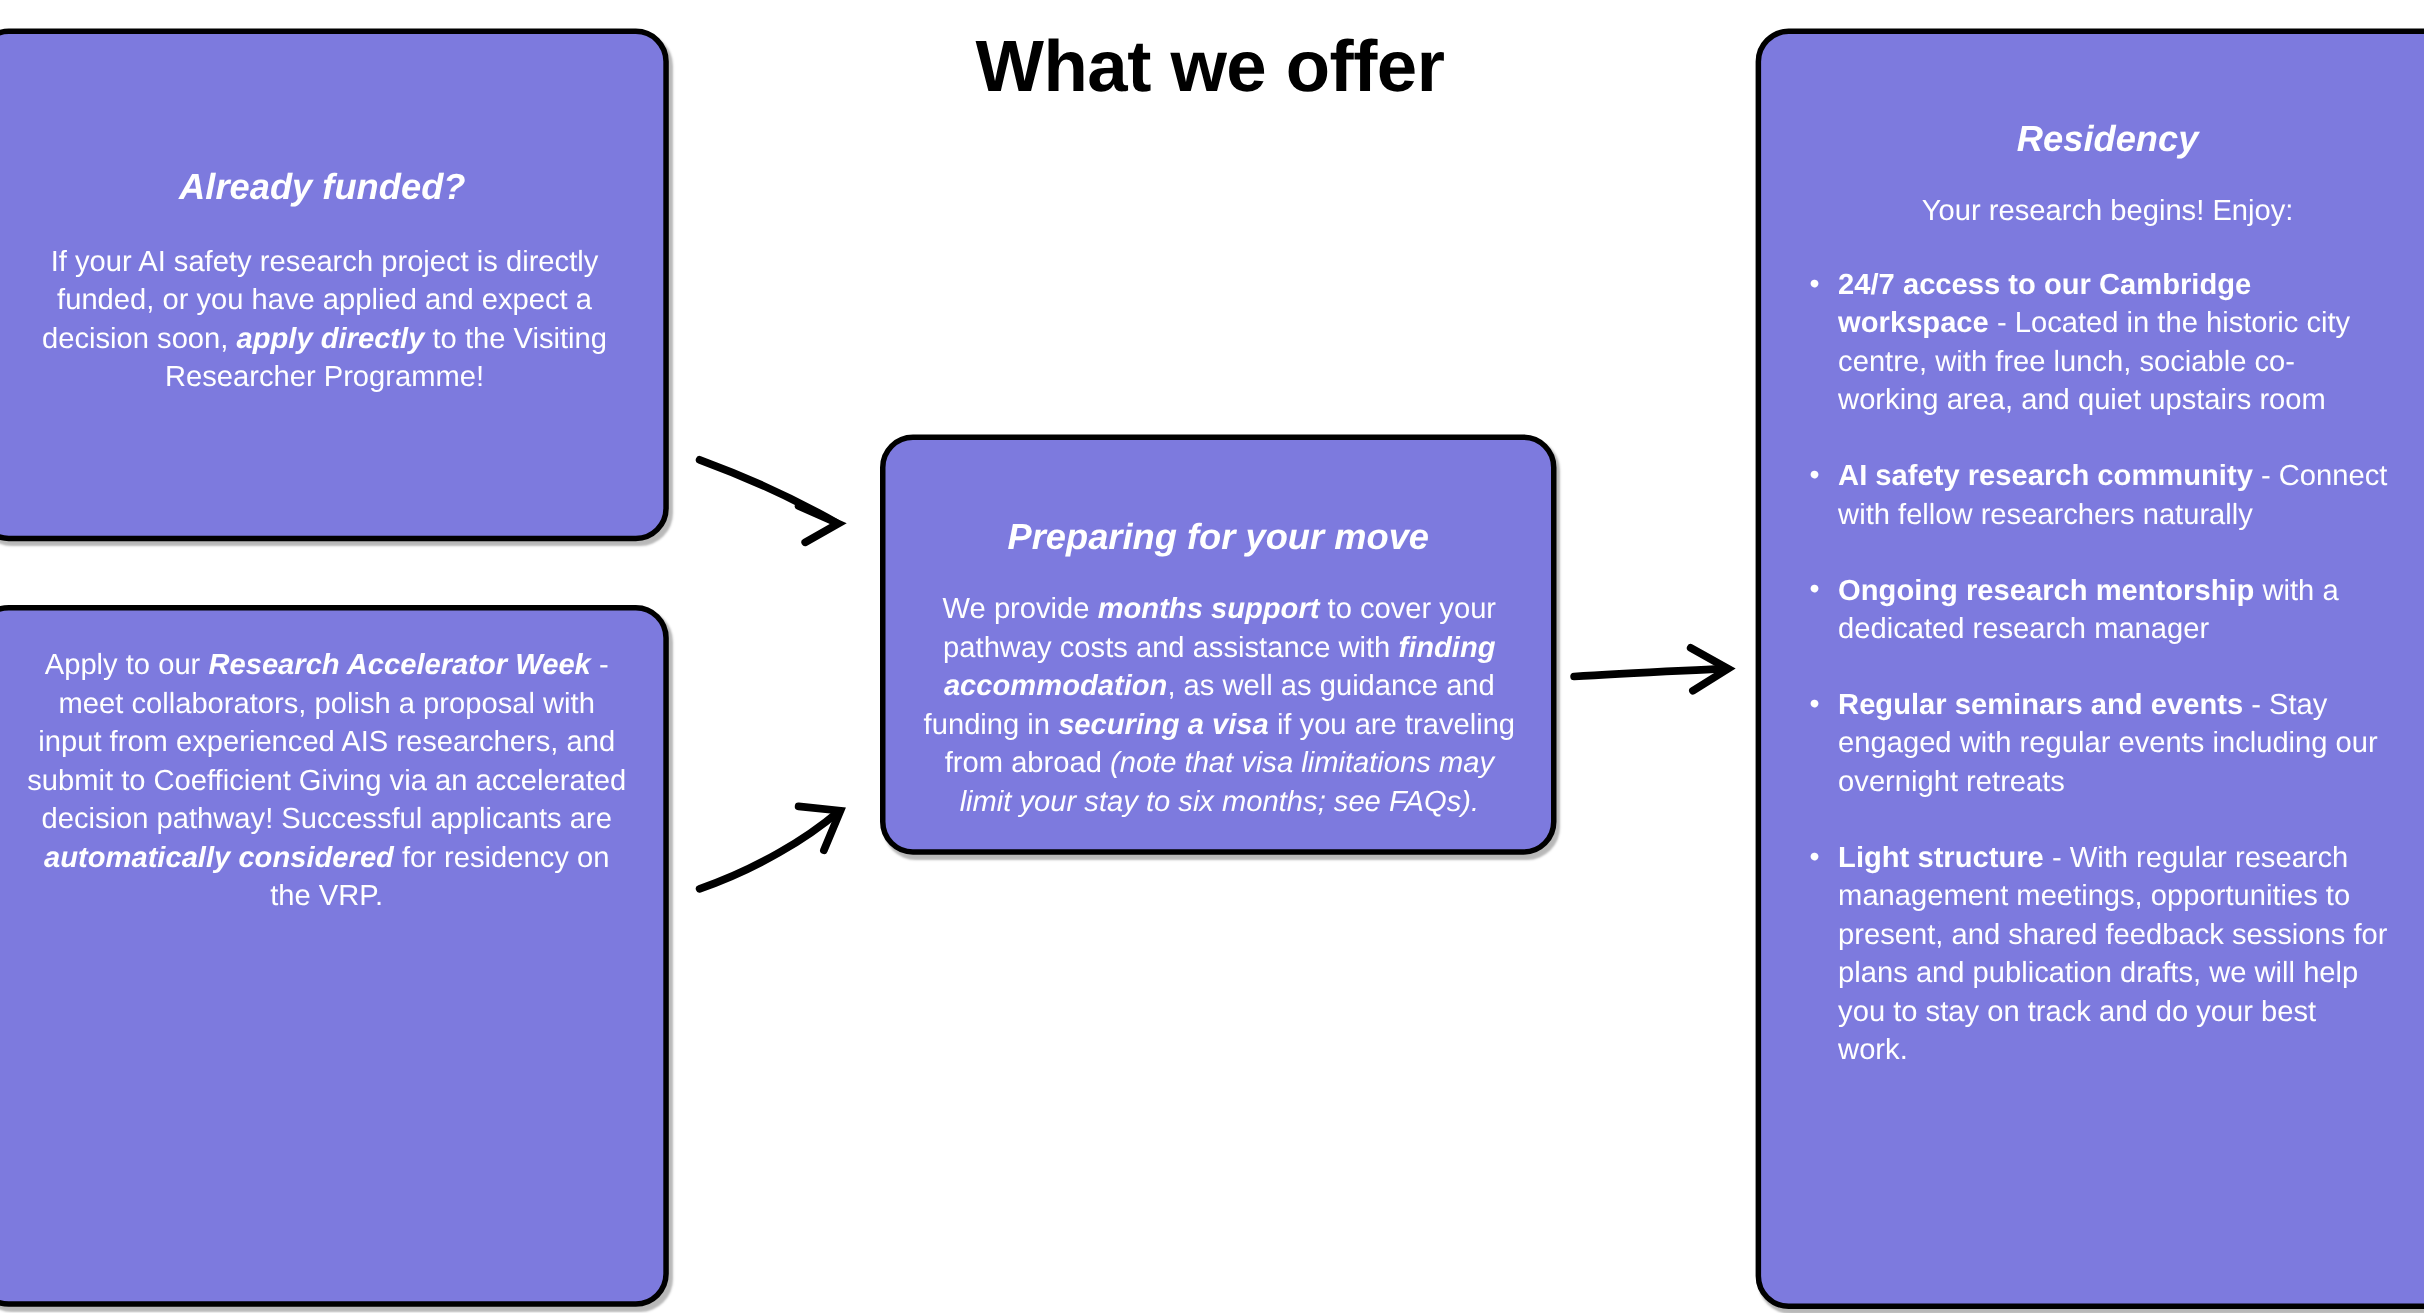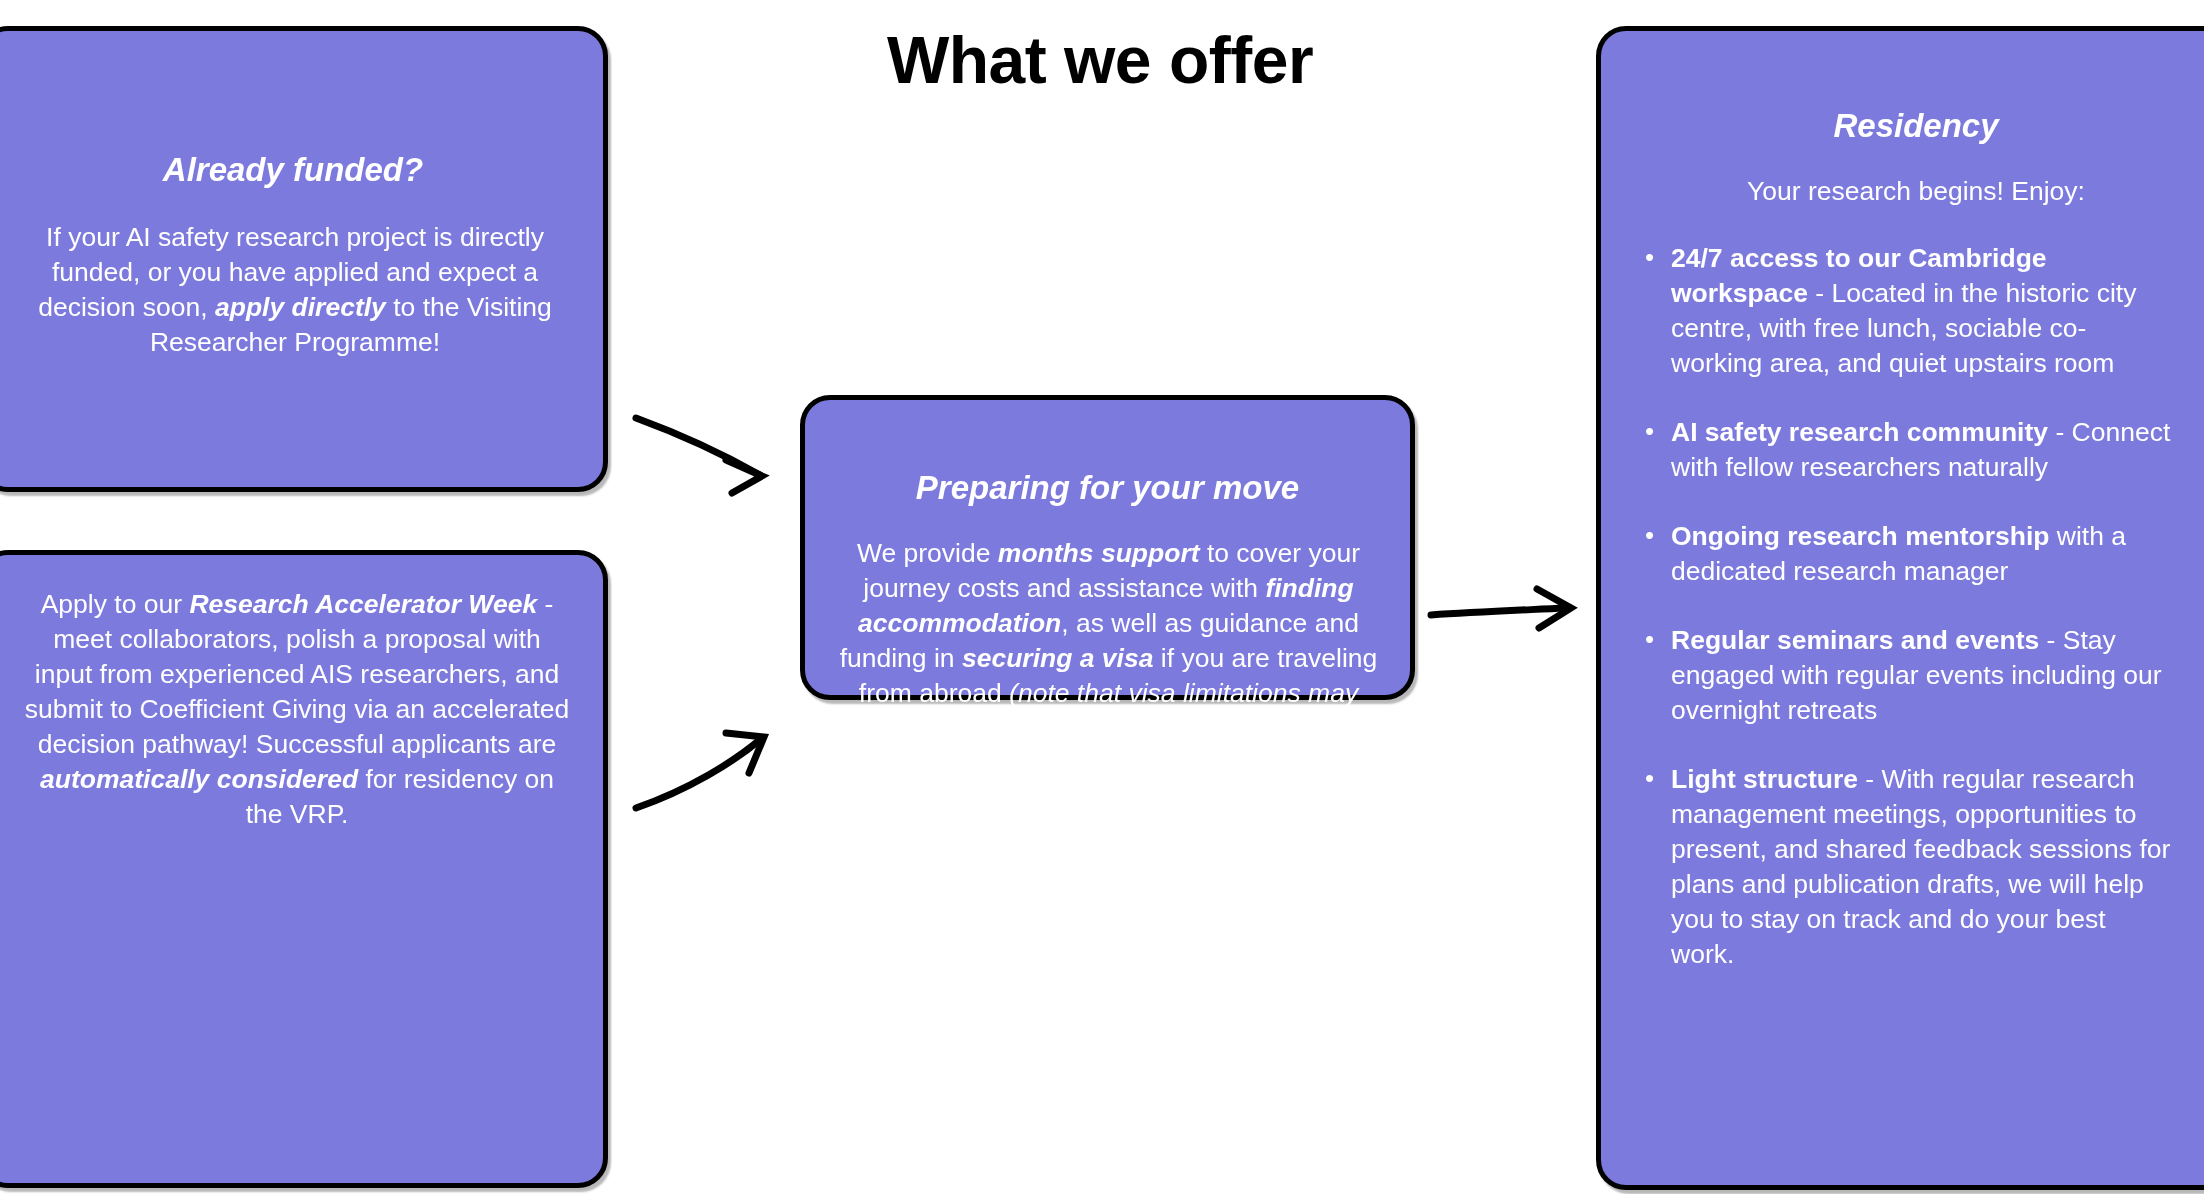--- a/index.html
+++ b/index.html
@@ -92,21 +92,21 @@
   #card-looking-funding .card-body {
     margin: 32px 30px 0 38px;
     font-size: 26.5px;
   }
 
   
   #card-preparing-move {
     left: 800px;
     top: 395px;
     width: 615px;
-    height: 305px;
+    height: 382px;
   }
   #card-preparing-move .card-heading {
     margin-top: 67px;
     font-size: 33px;
   }
   #card-preparing-move .card-body {
     margin: 28px 32px 0 34px;
     font-size: 26.5px;
   }
 
@@ -172,21 +172,21 @@
     <div class="card-heading">Already funded?</div>
     <div class="card-body"><span>If your AI safety research project is directly funded, or you have applied and expect a decision soon, </span><b>apply directly</b><span> to the Visiting Researcher Programme!</span></div>
   </div>
 
   <div class="card" id="card-looking-funding">
     <div class="card-body"><span>Apply to our </span><b>Research Accelerator Week</b><span> - meet collaborators, polish a proposal with input from experienced AIS researchers, and submit to Coefficient Giving via an accelerated decision pathway! Successful applicants are </span><b>automatically considered</b><span> for residency on the VRP.</span></div>
   </div>
 
   <div class="card" id="card-preparing-move">
     <div class="card-heading">Preparing for your move</div>
-    <div class="card-body"><span>We provide </span><b>months support</b><span> to cover your journey costs and assistance with </span><b>finding accommodation</b><span>, as well as guidance and funding in </span><b>securing a visa</b><span> if you are traveling from abroad </span><i>(note that visa limitations may limit your stay to six months; see FAQs).</i></div>
+    <div class="card-body"><span>We provide </span><b>months support</b><span> to cover your pathway costs and assistance with </span><b>finding accommodation</b><span>, as well as guidance and funding in </span><b>securing a visa</b><span> if you are traveling from abroad </span><i>(note that visa limitations may limit your stay to six months; see FAQs).</i></div>
   </div>
 
   <div class="card" id="card-residency">
     <div class="card-heading">Residency</div>
     <div class="residency-intro">Your research begins! Enjoy:</div>
     <ul class="benefit-list">
       <li><b>24/7 access to our Cambridge workspace</b><span> - Located in the historic city centre, with free lunch, sociable co-working area, and quiet upstairs room</span></li>
       <li><b>AI safety research community</b><span> - Connect with fellow researchers naturally</span></li>
       <li><b>Ongoing research mentorship</b><span> with a dedicated research manager</span></li>
       <li><b>Regular seminars and events</b><span> - Stay engaged with regular events including our overnight retreats</span></li>

